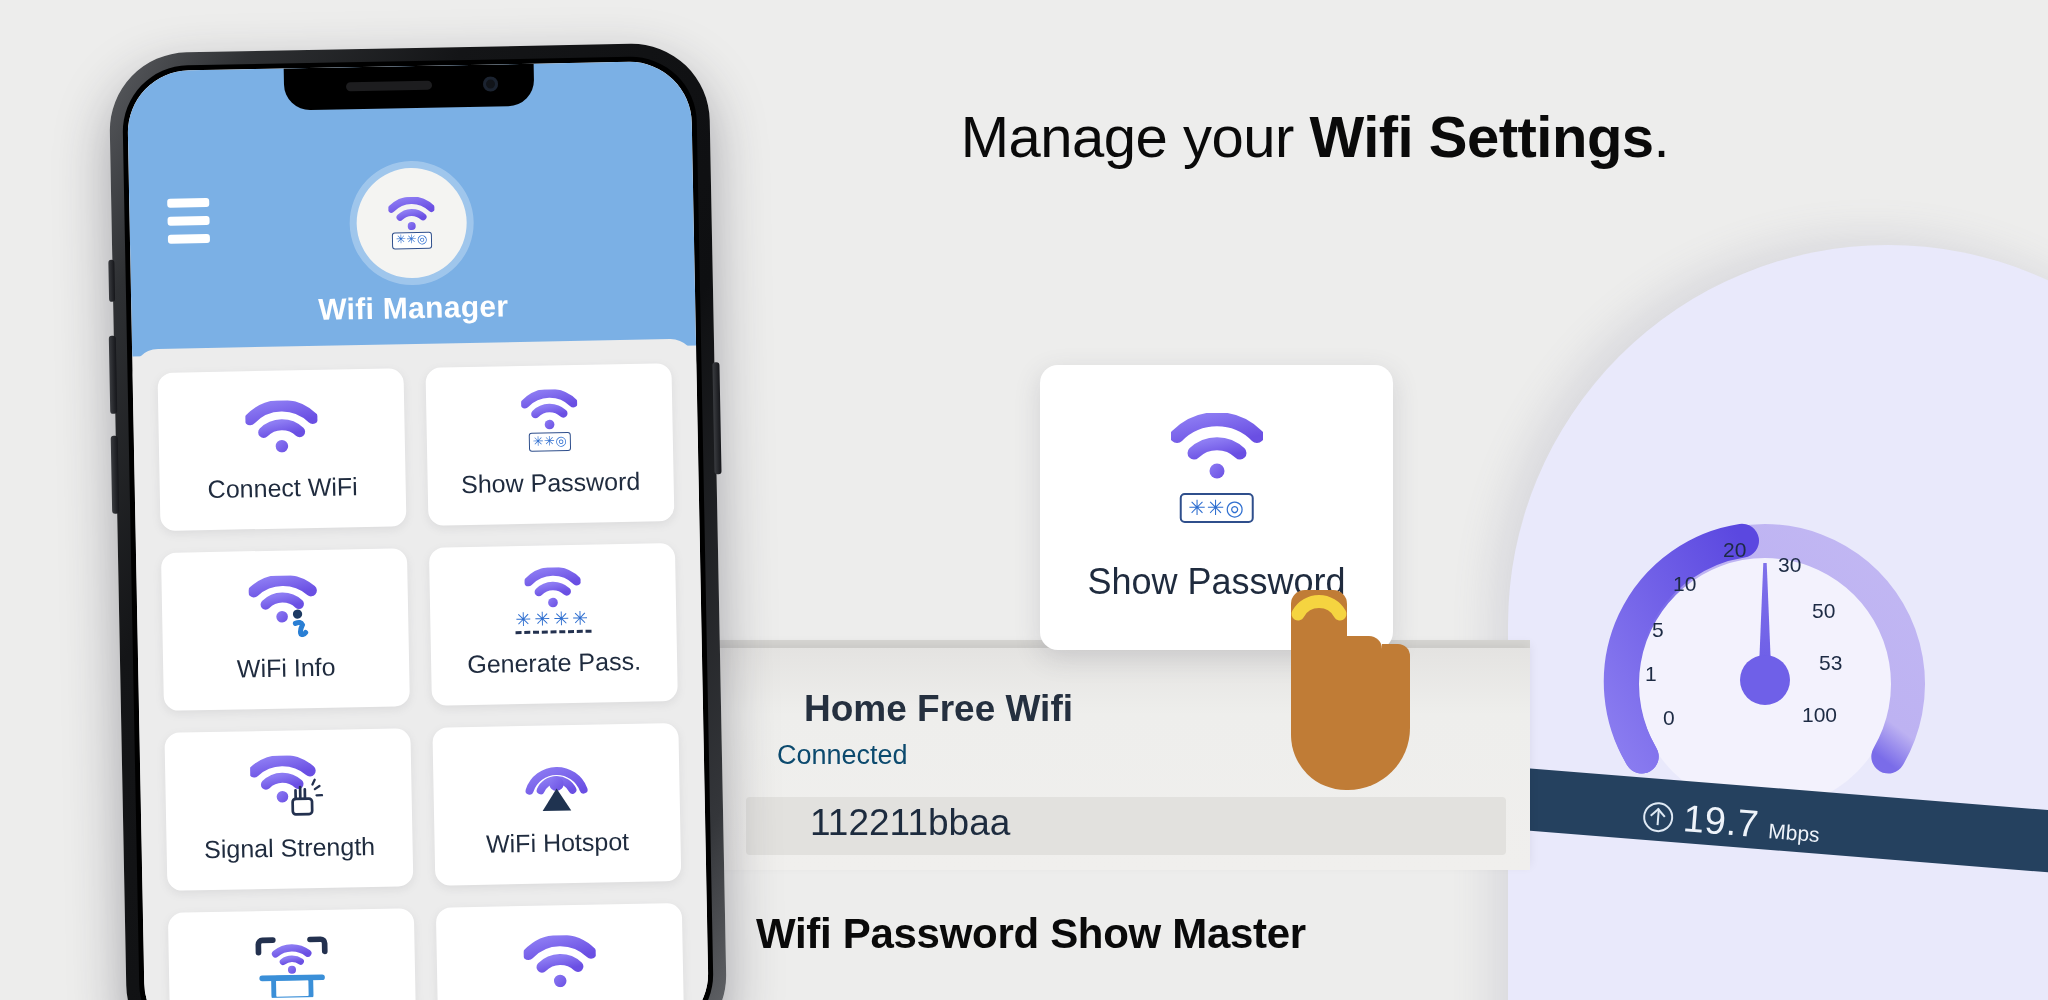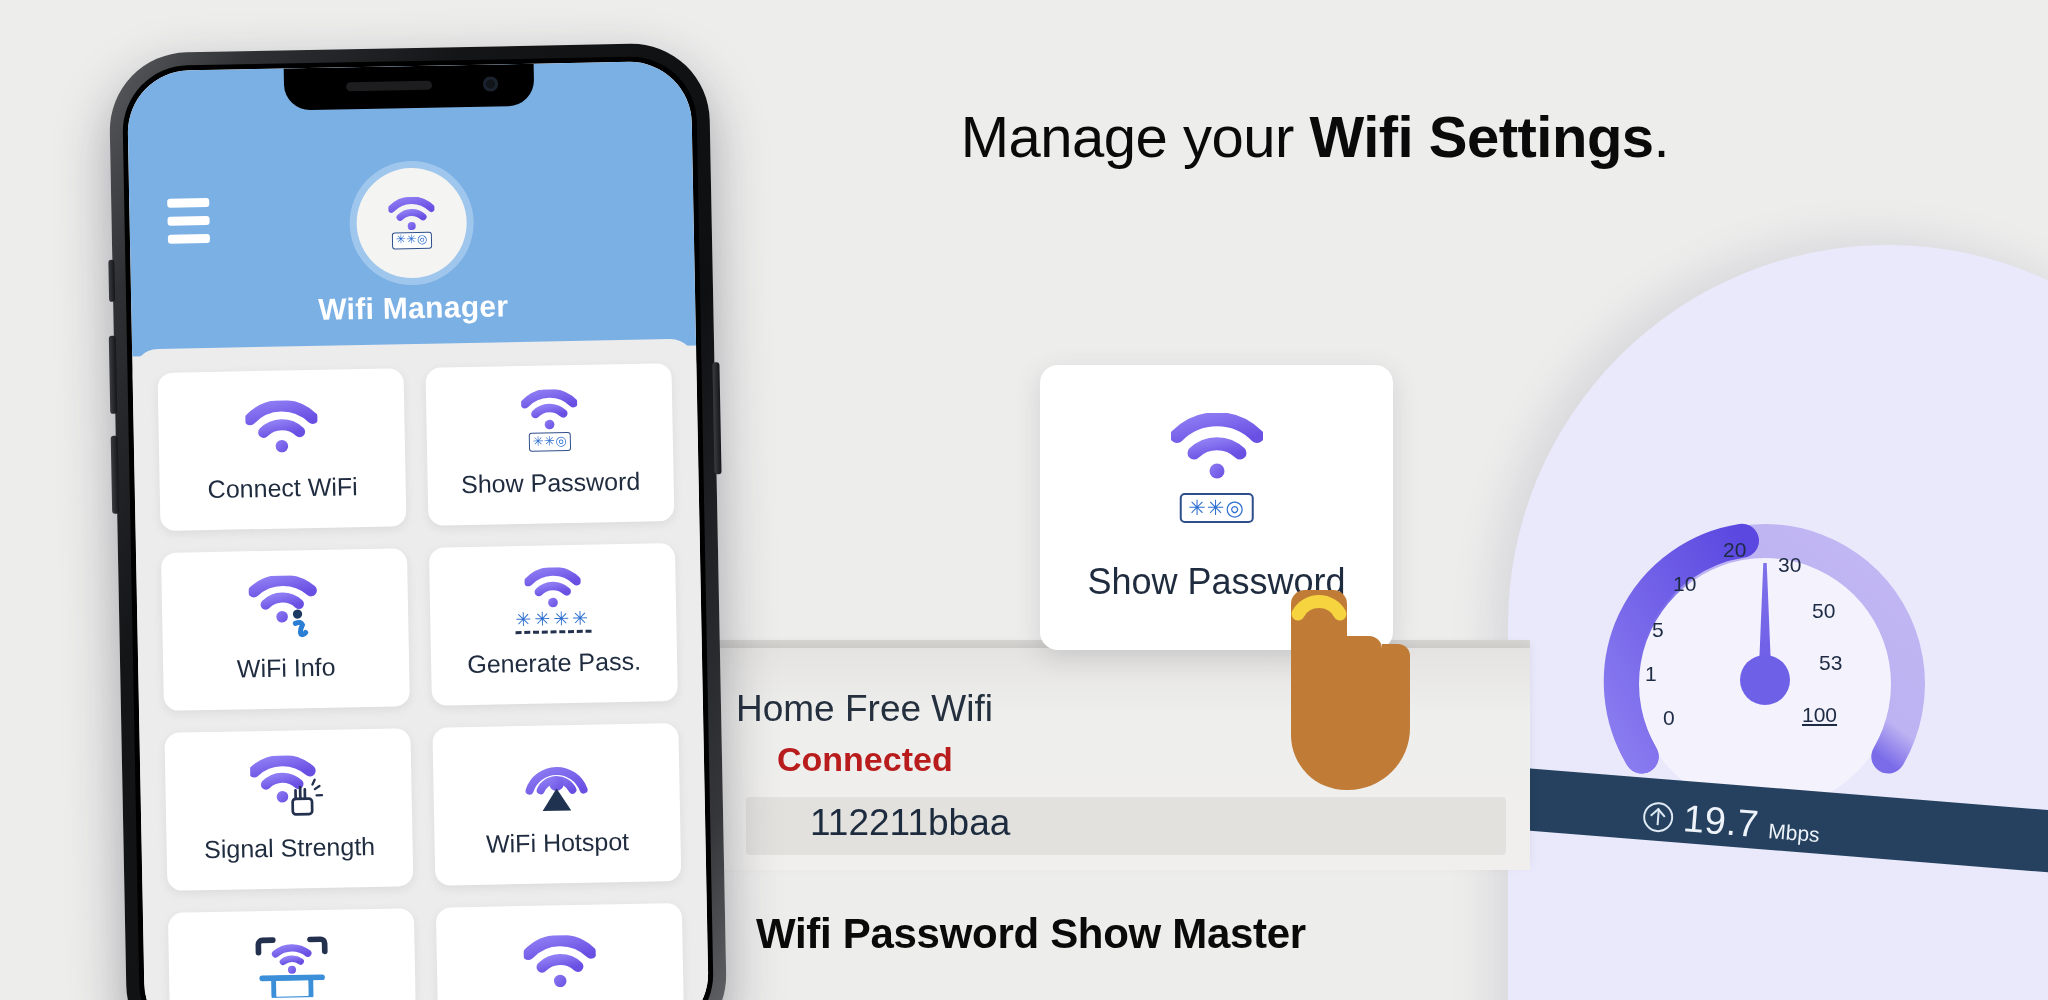--- a/index.html
+++ b/index.html
@@ -103,26 +103,26 @@
     width: 830px; height: 222px;
     background: linear-gradient(180deg,#e4e3e1 0%, #eeeeec 30%, #f0efed 100%);
     box-shadow: 0 -4px 10px rgba(0,0,0,0.07);
   }
   #net-top-edge {
     position: absolute; left: 700px; top: 640px;
     width: 830px; height: 10px;
     background: #d8d7d4;
   }
   #net-ssid {
-    position: absolute; left: 736px; top: 688px;
-    font-size: 37px; color: #25303f; font-weight: 400;
+    position: absolute; left: 804px; top: 688px;
+    font-size: 37px; color: #25303f; font-weight: 700;
   }
   #net-status {
     position: absolute; left: 777px; top: 740px;
-    font-size: 34px; color: #b91c1c; font-weight: 700;
+    font-size: 27px; color: #0c4a6e; font-weight: 400;
   }
   #net-pass-row {
     position: absolute; left: 746px; top: 797px;
     width: 760px; height: 58px;
     background: #e2e1de;
     border-radius: 4px;
   }
   #net-pass {
     position: absolute; left: 778px; top: 802px;
     font-size: 37px; color: #1d2b3e; font-weight: 400; margin-left: 32px;
@@ -335,21 +335,21 @@
       <circle cx="190" cy="185" r="25" fill="#6f60e8"></circle>
     </svg>
     <span class="gauge-tick" style="left:88px;  top:211px;">0</span>
     <span class="gauge-tick" style="left:70px;  top:167px;">1</span>
     <span class="gauge-tick" style="left:77px;  top:123px;">5</span>
     <span class="gauge-tick" style="left:98px;  top:77px;">10</span>
     <span class="gauge-tick" style="left:148px; top:43px;">20</span>
     <span class="gauge-tick" style="left:203px; top:58px;text-align:center;">30</span>
     <span class="gauge-tick" style="left:237px; top:104px;">50</span>
     <span class="gauge-tick" style="left:244px; top:156px;">53</span>
-    <span class="gauge-tick" style="left:227px; top:208px;text-decoration:underline;">100</span>
+    <span class="gauge-tick" style="left:227px; top:208px;">100</span>
   </div>
 
   <div id="speed-bar"></div>
   <div id="speed-bar-content">
     <span id="speed-up-icon"></span>
     <span id="speed-value">19.7</span>
     <span id="speed-unit">Mbps</span>
   </div>
 
   <div id="headline">

